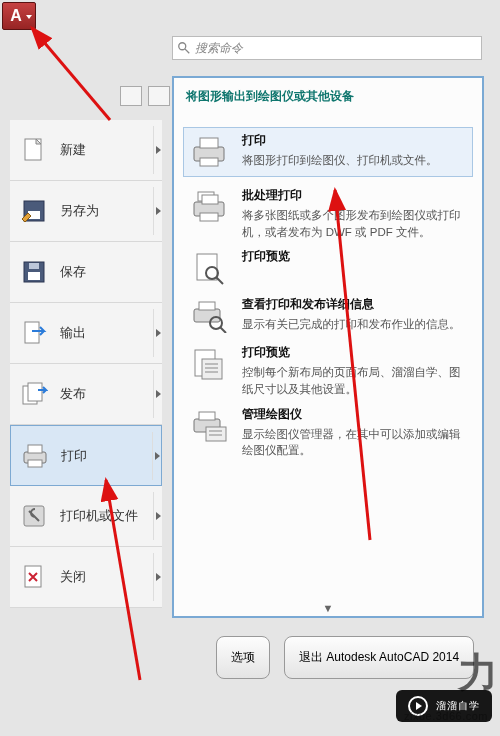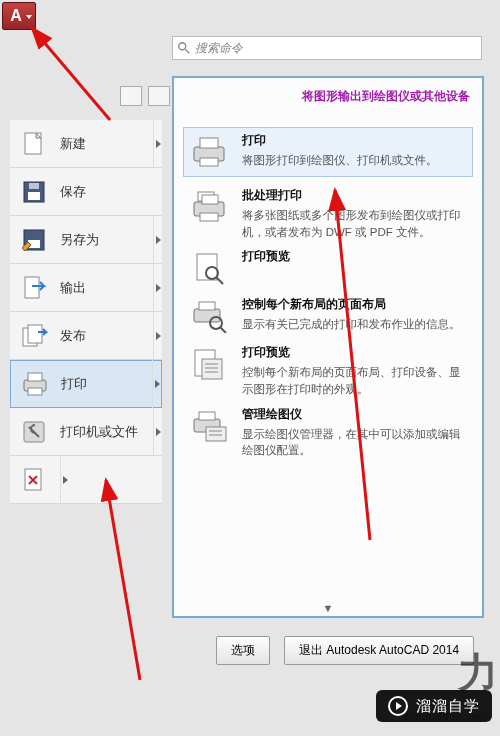--- a/index.html
+++ b/index.html
@@ -40,21 +40,21 @@
   }
   .small-icons div {
     width: 22px; height: 20px; border:1px solid #aaa; background:#f5f5f5;
   }
   
   .sidebar {
     position: absolute; top: 120px; left: 10px; width: 152px;
     display: flex; flex-direction: column;
   }
   .side-item {
-    height: 48px; border-bottom: 1px solid #d8d8d8;
+    height: 61px; border-bottom: 1px solid #d8d8d8;
     display: flex; align-items: center; padding-left: 8px;
     background: #f4f4f4; position: relative;
   }
   .side-item.selected { background: #d9e7f5; border:1px solid #7da9d2; }
   .side-item .ico { width: 32px; height: 32px; margin-right: 10px;
     display:flex; align-items:center; justify-content:center; }
   .side-item .lbl { color: #333; font-size: 13px; flex: 1; }
   .side-item .arrow {
     width: 9px; height: 48px; display:flex; align-items:center; justify-content:center;
     border-left: 1px solid #ddd;
@@ -62,47 +62,47 @@
   .side-item .arrow::before {
     content:""; border-top:4px solid transparent; border-bottom:4px solid transparent;
     border-left:5px solid #666;
   }
   
   .panel {
     position: absolute; top: 76px; left: 172px; width: 312px; height: 542px;
     background: #fcfcfc; border: 2px solid #7aa9d4;
   }
   .panel-title {
-    padding: 10px 12px 8px 12px; font-weight: bold; font-size: 12px; color:#a21caf;text-align:right;
+    padding: 10px 12px 8px 12px; font-weight: bold; font-size: 12px; color:#0f766e;
   }
   .panel-body { padding: 4px 14px 4px 14px; overflow: hidden; }
   .option { display:flex; margin: 8px 0; }
   .option .oico { width: 42px; height: 40px; margin-right: 12px; flex-shrink:0;
     display:flex; align-items:center; justify-content:center; }
   .option .otext { flex:1; }
   .option .otitle { font-weight: bold; margin-bottom: 3px; font-size: 12px; color:#111;}
   .option .odesc { color:#555; font-size: 11.5px; line-height: 1.45; }
   .option.hover { background:#e9f1fa; border:1px solid #a9c7e4; padding:4px; margin:10px -5px;}
   .panel-down {
     text-align:center; color:#666; font-size:11px; position:absolute; bottom:2px; left:0; right:0;
   }
   
   .bottom-btns {
     position: absolute; top: 636px; left: 216px; display:flex; gap:14px;
   }
   .btn {
     border:1px solid #999; background:linear-gradient(#fdfdfd,#e4e4e4);
-    padding: 5px 14px; font-size: 12px; border-radius:2px;
+    padding: 12px 14px; font-size: 12px; border-radius:8px;
   }
   
   .watermark {
     position:absolute; right:8px; bottom:14px;
     background: rgba(0,0,0,0.9); color:#fff; border-radius:6px;
     display:flex; align-items:center; gap:8px; padding:6px 12px;
-    font-size:15px; letter-spacing:1px;
+    font-size:10px; letter-spacing:1px;
   }
   .watermark .play {
     width:20px; height:20px; border:2px solid #fff; border-radius:50%;
     display:flex; align-items:center; justify-content:center;
   }
   .watermark .play::before {
     content:""; border-top:4px solid transparent; border-bottom:4px solid transparent;
     border-left:6px solid #fff; margin-left:2px;
   }
   .watermark-sub {
@@ -145,35 +145,35 @@
         </svg>
       </div>
     <span class="lbl">新建</span>
     <div class="arrow"></div>
   </div>
   <div class="side-item">
     <div class="ico">
         <svg width="28" height="28">
           <rect x="4" y="4" width="20" height="20" fill="#4a5a7a" stroke="#2a3550"></rect>
           <rect x="8" y="14" width="12" height="8" fill="#fff"></rect>
-          <rect x="9" y="5" width="10" height="6" fill="#bcc6d9"></rect>
-        </svg>
-      </div>
-    <span class="lbl">保存</span>
+          <path d="M2 22 l6 -6 l3 3 l-6 6 z" fill="#e2a23a" stroke="#8a5a10"></path>
+        </svg>
+      </div>
+    <span class="lbl">另存为</span>
+    <div class="arrow"></div>
   </div>
   <div class="side-item">
     <div class="ico">
         <svg width="28" height="28">
           <rect x="4" y="4" width="20" height="20" fill="#4a5a7a" stroke="#2a3550"></rect>
           <rect x="8" y="14" width="12" height="8" fill="#fff"></rect>
-          <path d="M2 22 l6 -6 l3 3 l-6 6 z" fill="#e2a23a" stroke="#8a5a10"></path>
-        </svg>
-      </div>
-    <span class="lbl">另存为</span>
-    <div class="arrow"></div>
+          <rect x="9" y="5" width="10" height="6" fill="#bcc6d9"></rect>
+        </svg>
+      </div>
+    <span class="lbl">保存</span>
   </div>
   <div class="side-item">
     <div class="ico">
         <svg width="28" height="28">
           <rect x="5" y="3" width="14" height="21" fill="#fff" stroke="#888"></rect>
           <path d="M12 12 h12 l-4 -4 m4 4 l-4 4" stroke="#2b7bd9" stroke-width="2" fill="none"></path>
         </svg>
       </div>
     <span class="lbl">输出</span>
     <div class="arrow"></div>
@@ -210,20 +210,21 @@
     <span class="lbl">打印机或文件</span>
     <div class="arrow"></div>
   </div>
   <div class="side-item">
     <div class="ico">
         <svg width="28" height="28">
           <rect x="5" y="3" width="16" height="21" fill="#fff" stroke="#888"></rect>
           <path d="M9 10 l8 8 M17 10 l-8 8" stroke="#c23" stroke-width="2"></path>
         </svg>
       </div>
+    <span class="lbl">关闭</span>
     <div class="arrow"></div>
   </div>
 </div>
 
 <div class="panel">
   <div class="panel-title">将图形输出到绘图仪或其他设备</div>
   <div class="panel-body">
 
     <div class="option hover">
       <div class="oico">
@@ -270,38 +271,38 @@
     <div class="option">
       <div class="oico">
           <svg width="38" height="34">
             <rect x="4" y="10" width="26" height="13" rx="2" fill="#d9d9d9" stroke="#777"></rect>
             <rect x="9" y="3" width="16" height="8" fill="#fff" stroke="#888"></rect>
             <circle cx="26" cy="24" r="6" fill="none" stroke="#555" stroke-width="2"></circle>
             <line x1="30" y1="28" x2="36" y2="34" stroke="#555" stroke-width="2"></line>
           </svg>
         </div>
       <div class="otext">
-        <div class="otitle">控制每个新布局的页面布局</div>
+        <div class="otitle">查看打印和发布详细信息</div>
         <div class="odesc">显示有关已完成的打印和发布作业的信息。</div>
       </div>
     </div>
 
     <div class="option">
       <div class="oico">
           <svg width="38" height="34">
             <rect x="5" y="3" width="20" height="26" fill="#fff" stroke="#888"></rect>
             <rect x="12" y="12" width="20" height="20" fill="#eee" stroke="#888"></rect>
             <line x1="15" y1="17" x2="28" y2="17" stroke="#888"></line>
             <line x1="15" y1="21" x2="28" y2="21" stroke="#888"></line>
             <line x1="15" y1="25" x2="28" y2="25" stroke="#888"></line>
           </svg>
         </div>
       <div class="otext">
         <div class="otitle">打印预览</div>
-        <div class="odesc">控制每个新布局的页面布局、打印设备、显示图形在打印时的外观。</div>
+        <div class="odesc">控制每个新布局的页面布局、溜溜自学、图纸尺寸以及其他设置。</div>
       </div>
     </div>
 
     <div class="option">
       <div class="oico">
           <svg width="38" height="34">
             <rect x="4" y="10" width="26" height="13" rx="2" fill="#d9d9d9" stroke="#777"></rect>
             <rect x="9" y="3" width="16" height="8" fill="#fff" stroke="#888"></rect>
             <rect x="16" y="18" width="20" height="14" fill="#eee" stroke="#888"></rect>
             <line x1="19" y1="22" x2="32" y2="22" stroke="#888"></line>

